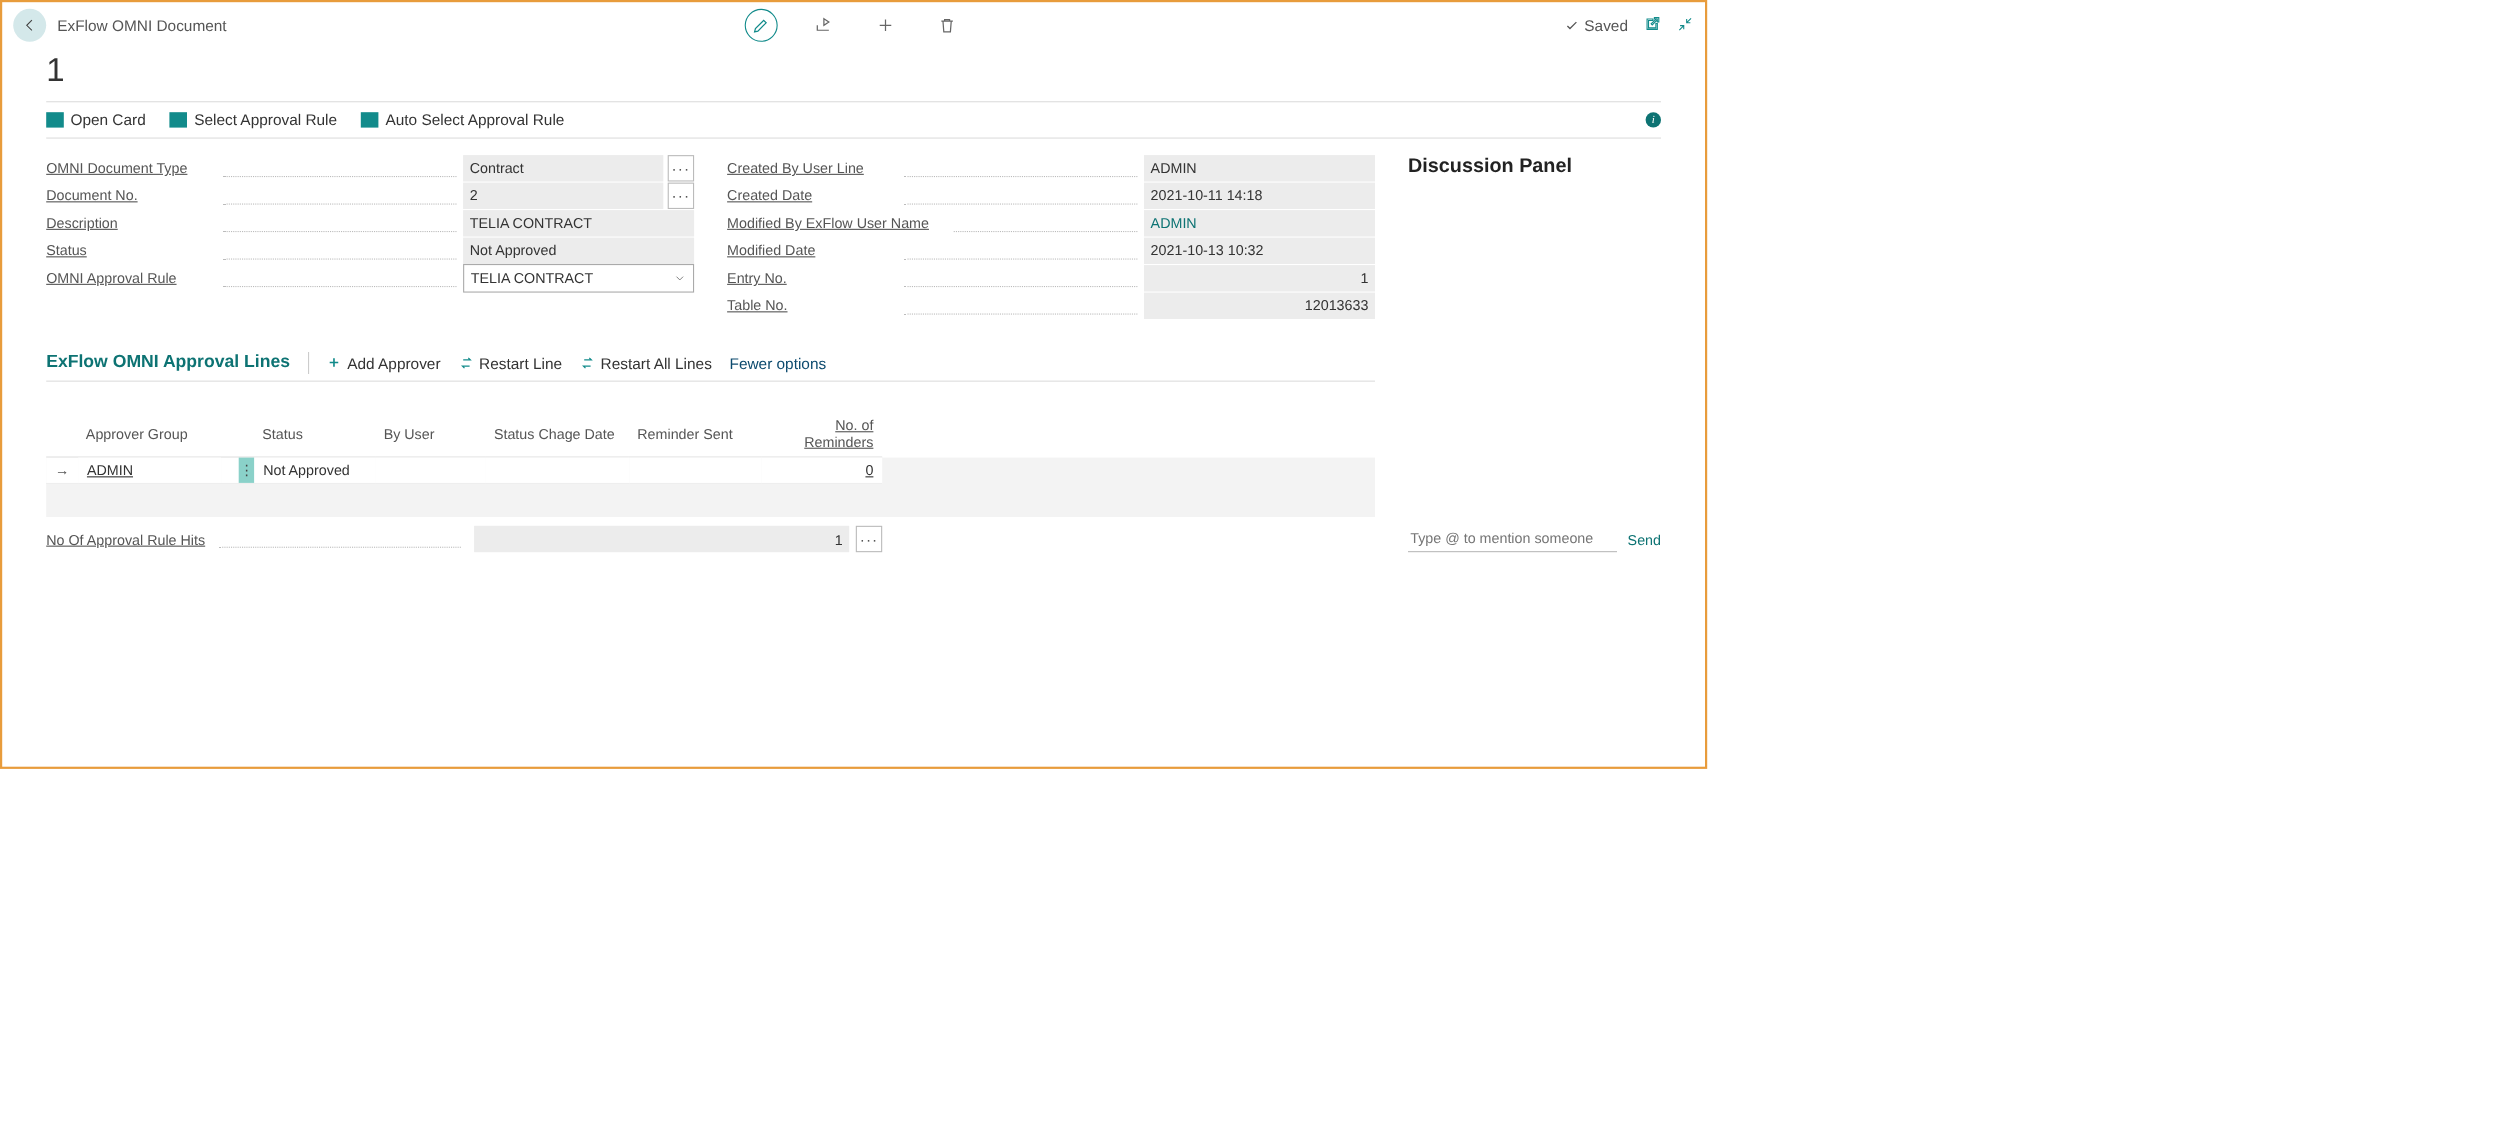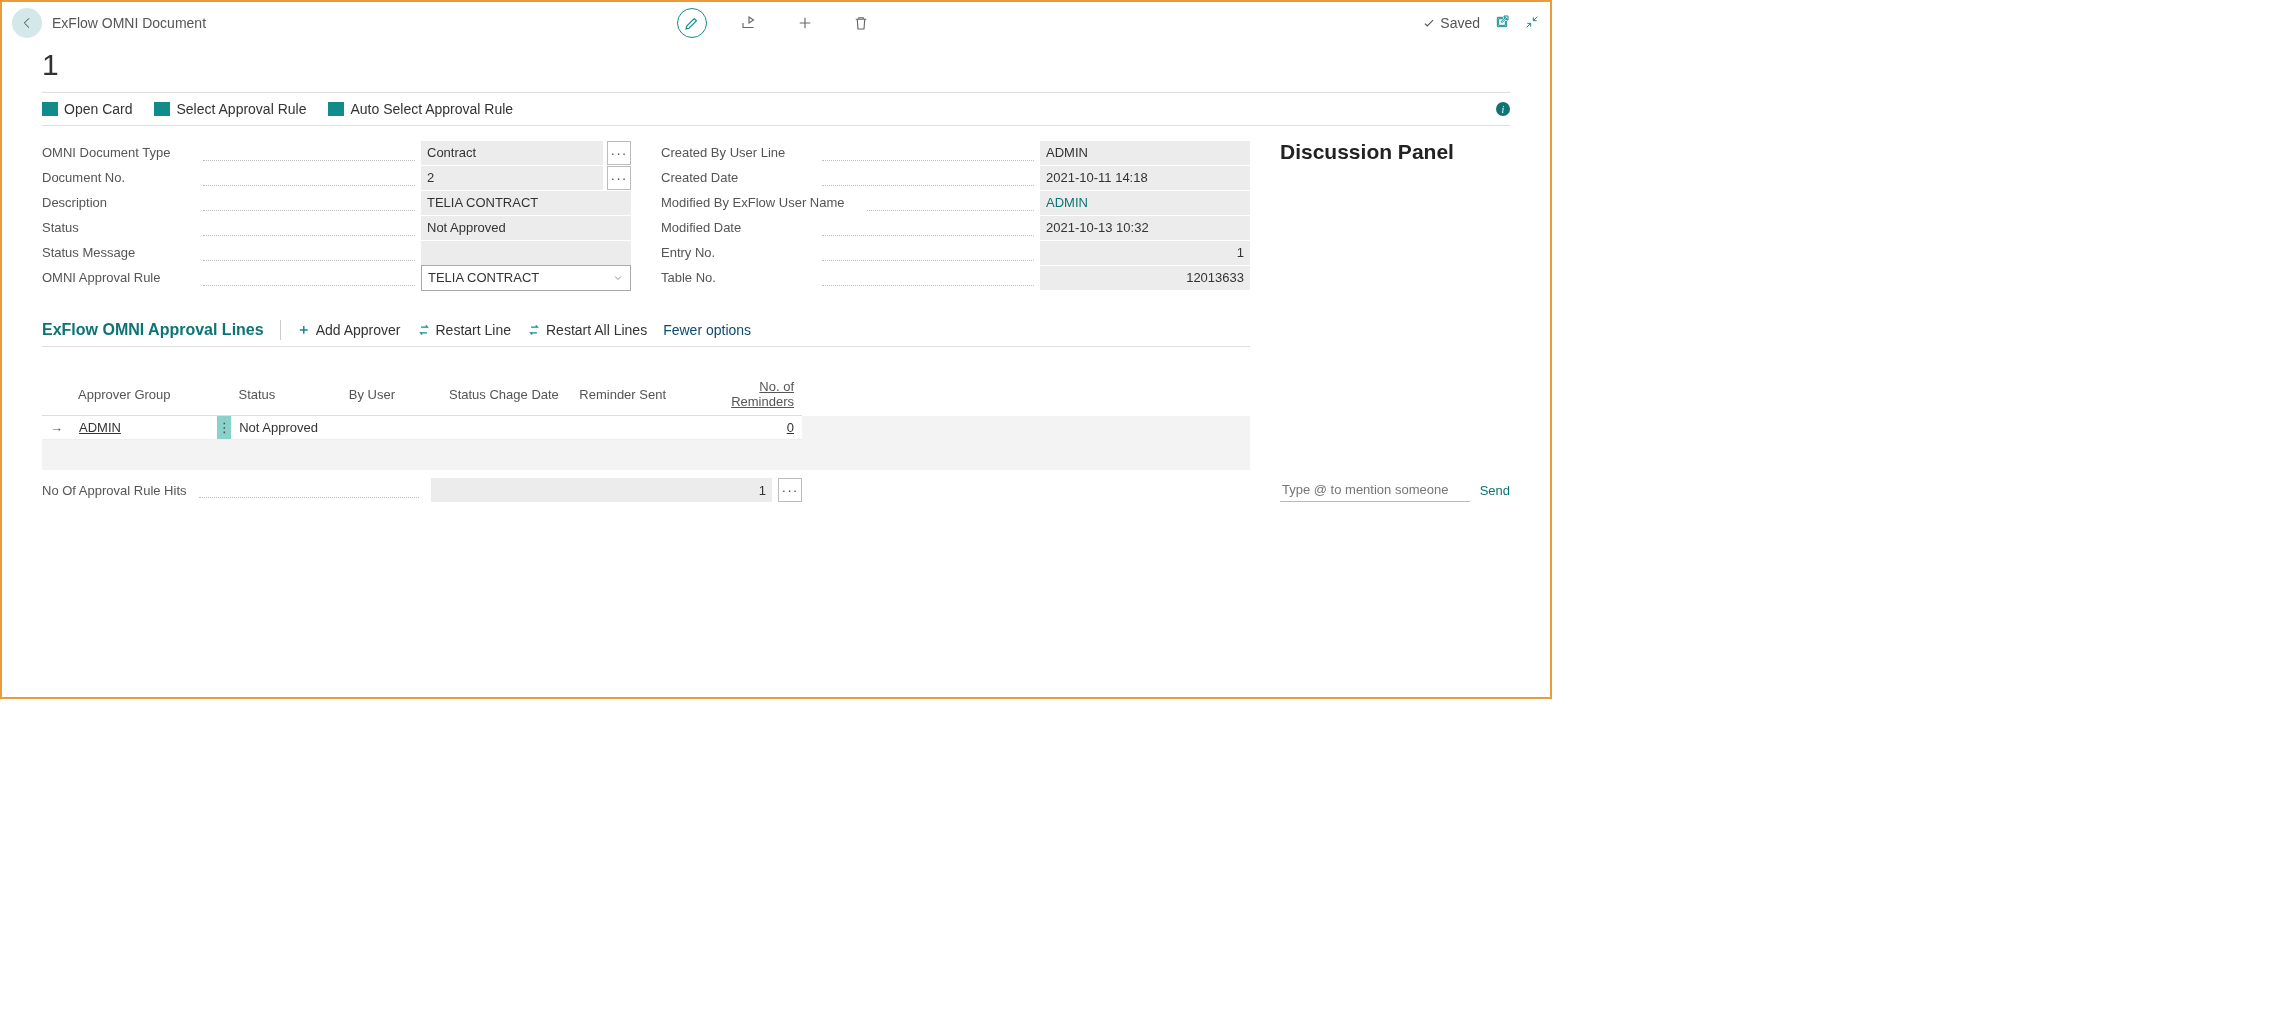--- a/index.html
+++ b/index.html
@@ -98,20 +98,21 @@
   }
 
   .form-grid { display: flex; gap: 30px; }
   .form-col { flex: 1; }
   .form-row {
     display: flex; align-items: center; height: 25px; margin-bottom: 0px;
   }
   .form-label {
     width: 155px; color: #555; font-size: 13px;
     white-space: nowrap;
+    text-decoration: underline;
   }
   .dots {
     flex: 0 0 auto;
     height: 1px;
     border-bottom: 1px dotted #bbb;
     margin: 0 6px 4px 6px;
     align-self: flex-end;
   }
   .dots-fill { flex:1; }
   .form-value {
@@ -176,21 +177,21 @@
     position:absolute; right:0; top:0; bottom:0;
     color:#444;
   }
   .underlined { text-decoration: underline; }
 
   .footer-row {
     display:flex; align-items:center; margin-top: 8px; gap:6px;
   }
   .footer-row .form-value { flex:1; width:auto; justify-content:flex-end;}
 
-  .discussion-title { font-size: 21px; font-weight:700; color:#222; margin-bottom: 8px;}
+  .discussion-title { font-size: 18px; font-weight:700; color:#222; margin-bottom: 8px;}
   .discussion-body { flex:1; }
   .discussion-input-row {
     display:flex; align-items:center; gap: 10px;
     margin-top: 200px;
   }
   .discussion-input {
     flex:1; border:none; border-bottom: 1px solid #bbb;
     padding: 4px 2px; font-size: 13px; outline:none;
     color:#888;
   }
@@ -293,25 +294,20 @@
           </div>
           <div class="form-row">
             <span class="form-label">Description</span>
             <span class="dots dots-fill"></span>
             <div class="form-value">TELIA CONTRACT</div>
           </div>
           <div class="form-row">
             <span class="form-label">Status</span>
             <span class="dots dots-fill"></span>
             <div class="form-value">Not Approved</div>
-          </div>
-          <div class="form-row">
-            <span class="form-label">Status Message</span>
-            <span class="dots dots-fill"></span>
-            <div class="form-value"></div>
           </div>
           <div class="form-row">
             <span class="form-label">OMNI Approval Rule</span>
             <span class="dots dots-fill"></span>
             <div class="select-box">
               <span>TELIA CONTRACT</span>
               <svg viewBox="0 0 24 24">
                   <path d="M6 9l6 6 6-6"></path>
                 </svg>
             </div>

